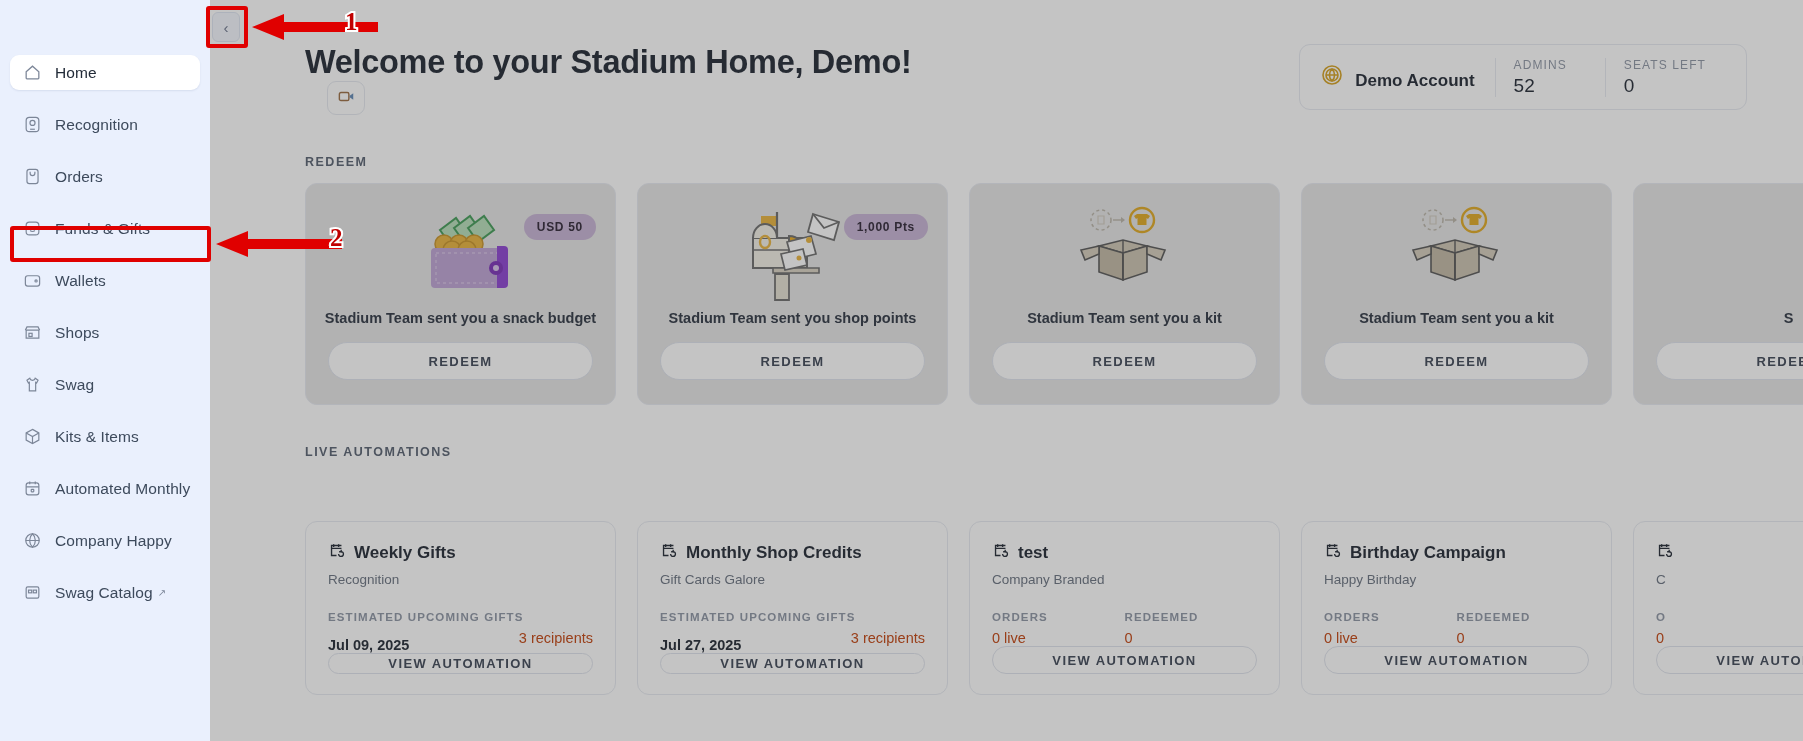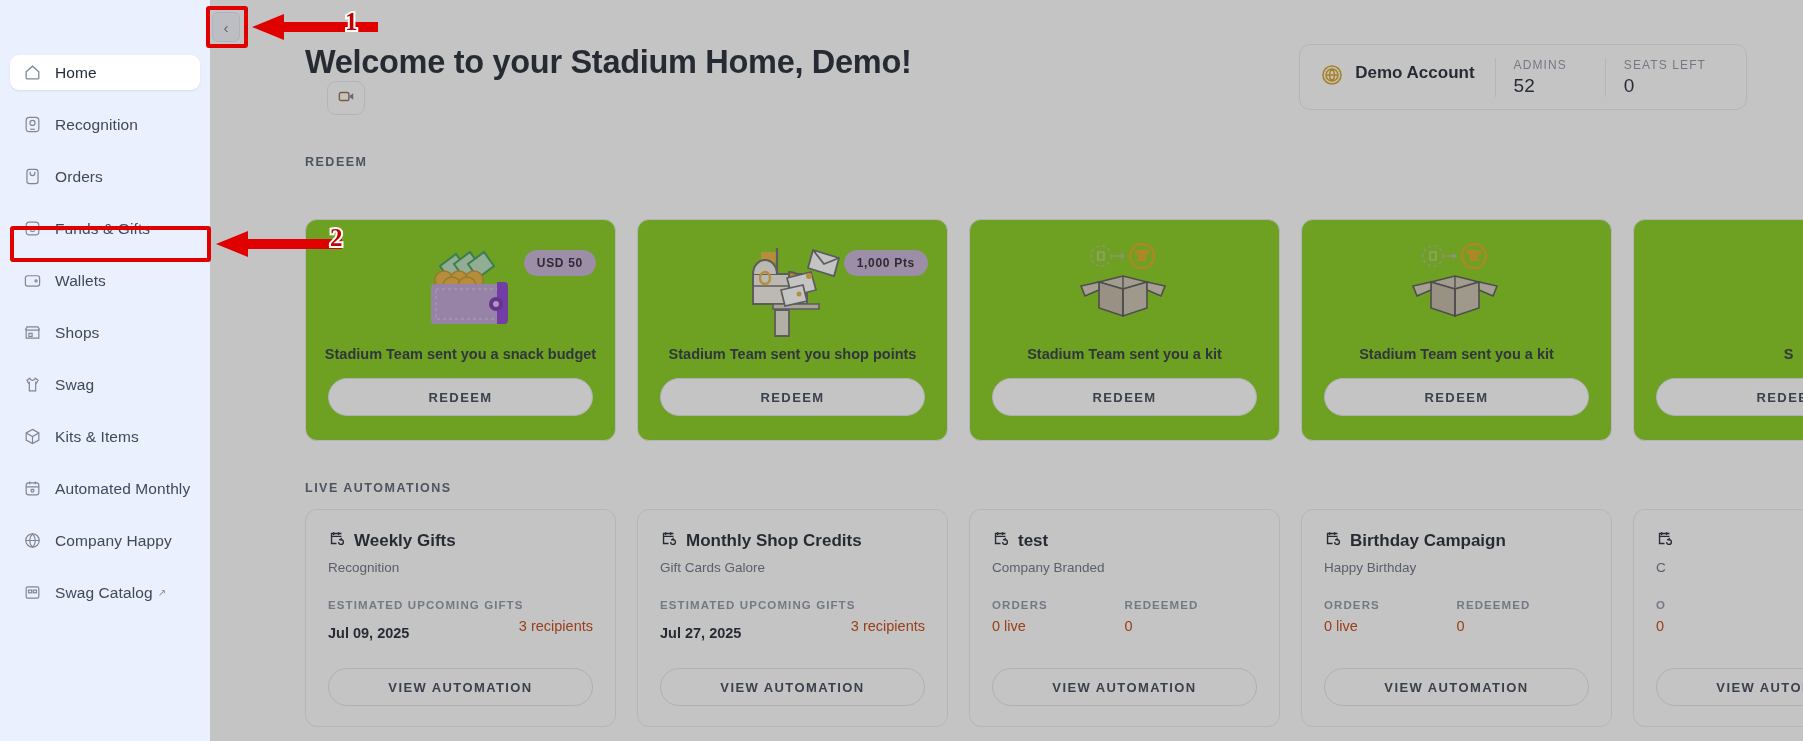--- a/index.html
+++ b/index.html
@@ -52,59 +52,59 @@
     border: 1px solid #e6e9f0; margin-left: 22px;
     display: flex; align-items: center; justify-content: center; cursor: pointer;
   }
 
   .acct-card {
     position: absolute; right: 56px; top: 44px;
     height: 66px; background: #fff; border: 1px solid #e7eaf1; border-radius: 11px;
     display: flex; align-items: center; padding: 0 22px 0 20px; gap: 20px; z-index: 4;
   }
   .acct-name { font-size: 17px; font-weight: 700; color: #1d2430; white-space: nowrap; }
-  .acct-left { display: flex; align-items: flex-start; gap: 11px; }
+  .acct-left { display: flex; align-items: flex-end; gap: 11px; }
   .acct-stat { padding: 0 18px; border-left: 1px solid #e7eaf1; min-width: 78px; }
   .acct-stat:first-of-type { border-left: none; }
   .stat-k { font-size: 12px; letter-spacing: 1.1px; color: #8c94a3; font-weight: 400; }
   .stat-v { font-size: 19px; color: #1d2430; margin-top: 3px; }
 
   .section-label {
     font-size: 12.5px; letter-spacing: 1.5px; font-weight: 600;
     color: #555f6f; margin: 40px 0 14px 0;
   }
   .card-row { display: flex; gap: 21px; }
 
   .rcard {
     width: 311px; flex: 0 0 311px; height: 222px;
-    background: #84cc16; border: 1px solid #e7eaf1; border-radius: 12px;
+    background: #e5e5e5; border: 1px solid #e7eaf1; border-radius: 12px;
     padding: 16px 22px 18px; position: relative;
-    display: flex; flex-direction: column; align-items: center; margin-top: 36px;
+    display: flex; flex-direction: column; align-items: center;
   }
   .rcard-art { height: 104px; display: flex; align-items: center; justify-content: center; width: 100%; }
   .badge {
     position: absolute; right: 19px; top: 30px;
     background: #c6b2d4; color: #2b2233; border-radius: 14px;
     font-size: 12px; font-weight: 600; letter-spacing: .7px; padding: 6px 13px; white-space: nowrap;
   }
   .rcard-title {
     font-size: 14.5px; font-weight: 700; color: #2b3340;
     text-align: center; margin-top: 6px; white-space: nowrap;
   }
   .pill-btn {
     margin-top: 16px; width: 100%; height: 38px; border-radius: 20px;
     border: 1px solid #dfe3ec; background: #fff; cursor: pointer;
     display: flex; align-items: center; justify-content: center;
     font-size: 13px; font-weight: 600; letter-spacing: 1.4px; color: #3b4454;
   }
 
   .acard {
-    width: 311px; flex: 0 0 311px; height: 218px;
+    width: 311px; flex: 0 0 311px; height: 174px;
     background: #fff; border: 1px solid #e7eaf1; border-radius: 12px;
-    padding: 20px 22px; display: flex; flex-direction: column;
+    padding: 20px 22px; display: flex; flex-direction: column; margin-top: 48px;
   }
   .acard-head { display: flex; align-items: center; gap: 9px; }
   .acard-title { font-size: 17px; font-weight: 700; color: #1d2430; white-space: nowrap; }
   .acard-sub { font-size: 13.5px; color: #67707e; margin-top: 9px; }
   .acard-metrics { margin-top: 24px; display: flex; }
   .metric { flex: 1 1 50%; }
   .metric-k { font-size: 11.5px; letter-spacing: 1.1px; color: #8c94a3; font-weight: 600; }
   .metric-v { font-size: 14.5px; color: #1d2430; font-weight: 700; margin-top: 7px; }
   .metric-v.light { font-weight: 400; color: #c2410c; }
   .acard .pill-btn { margin-top: auto; }

